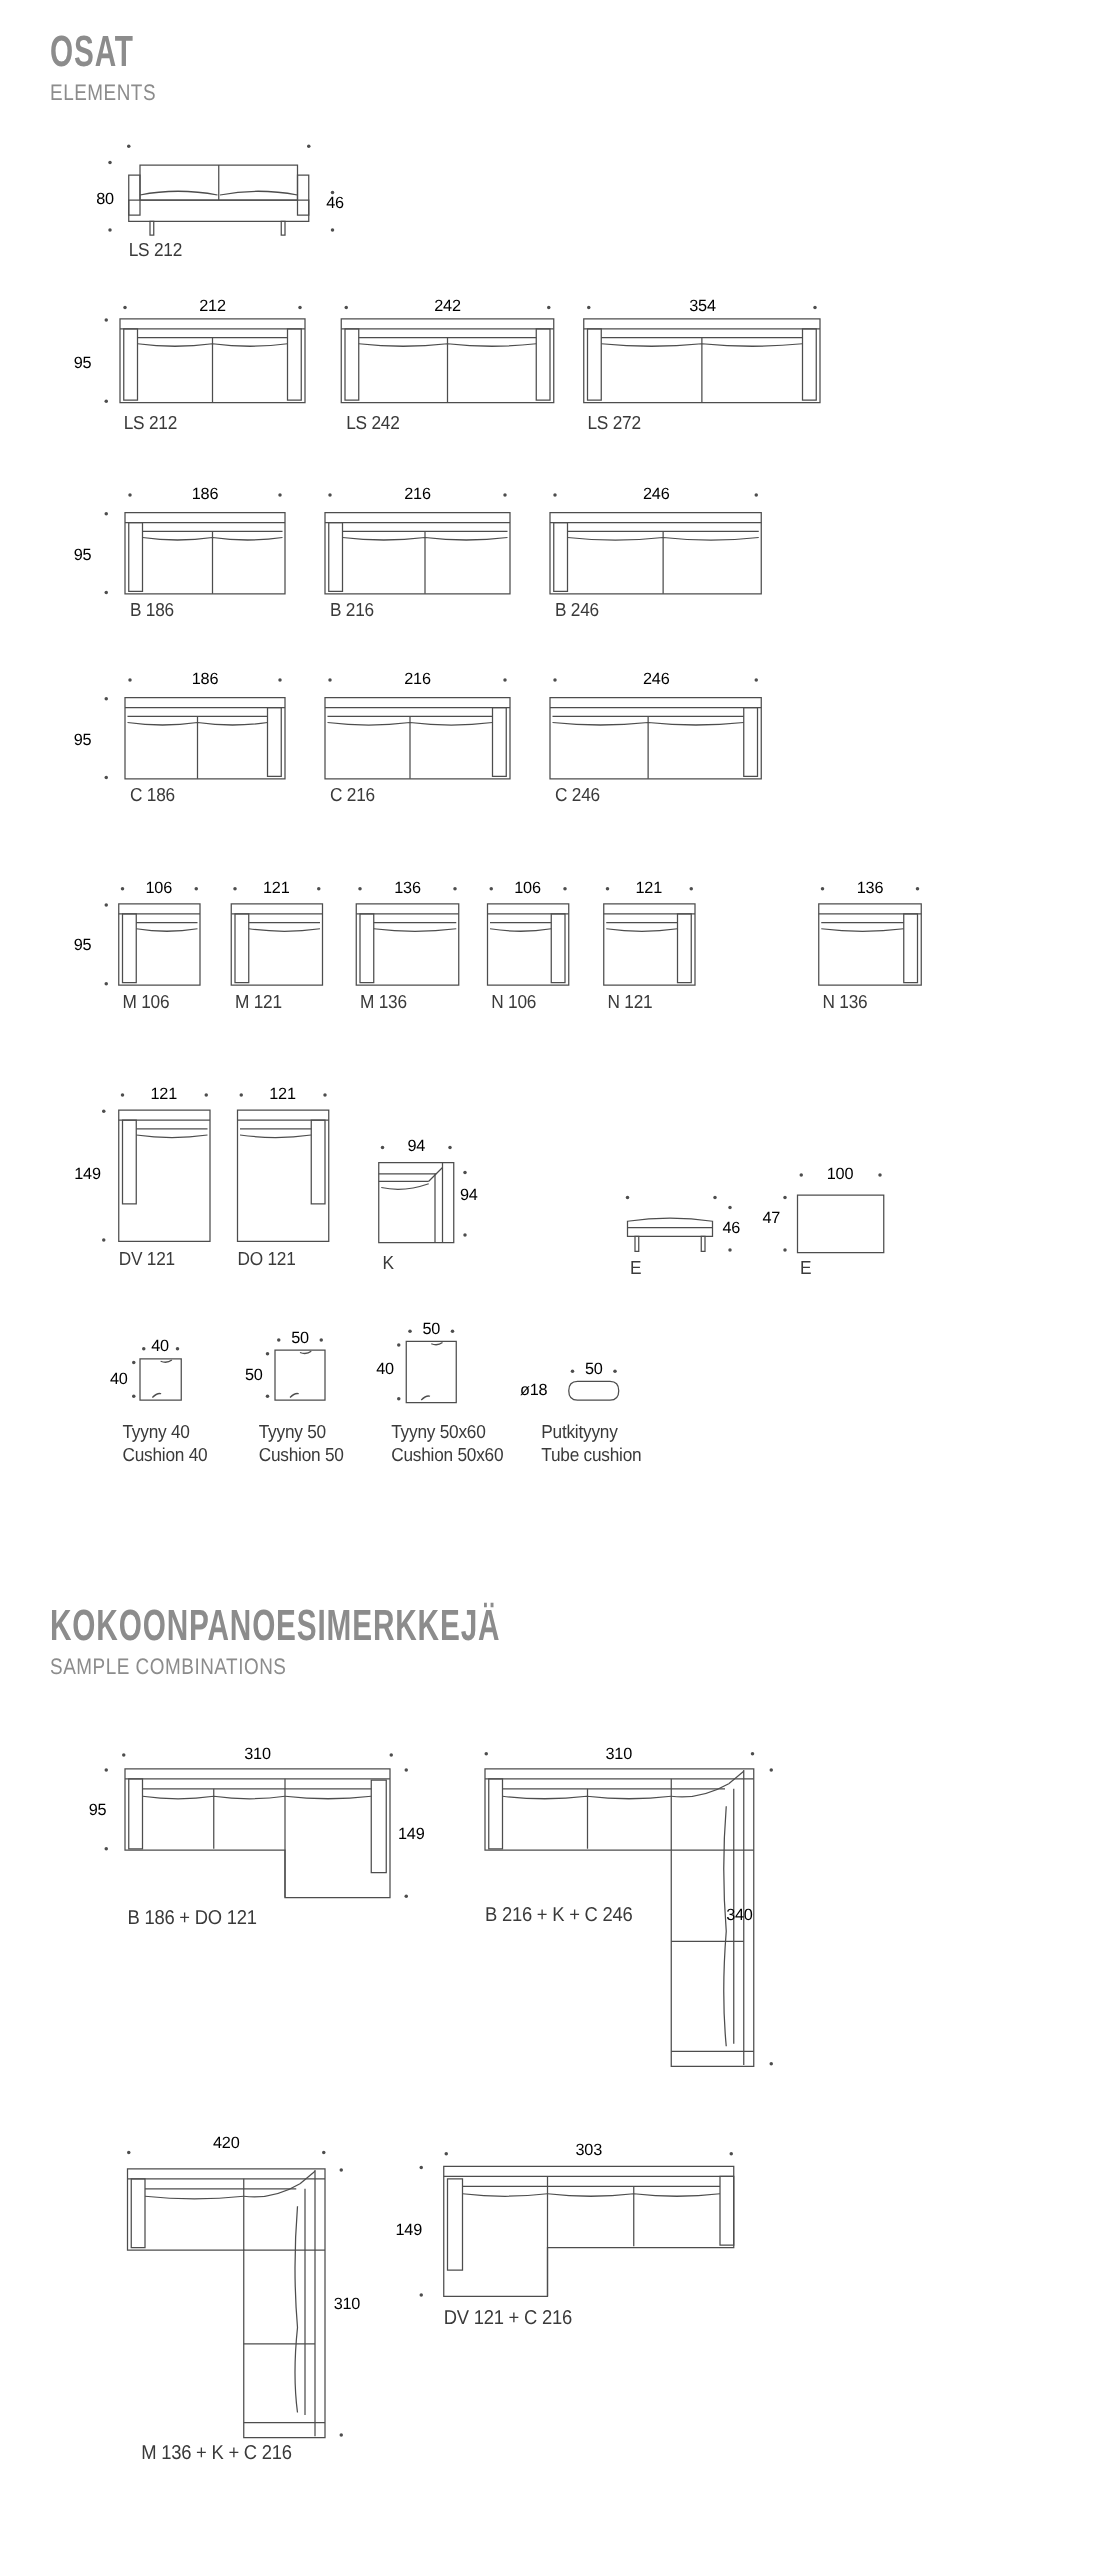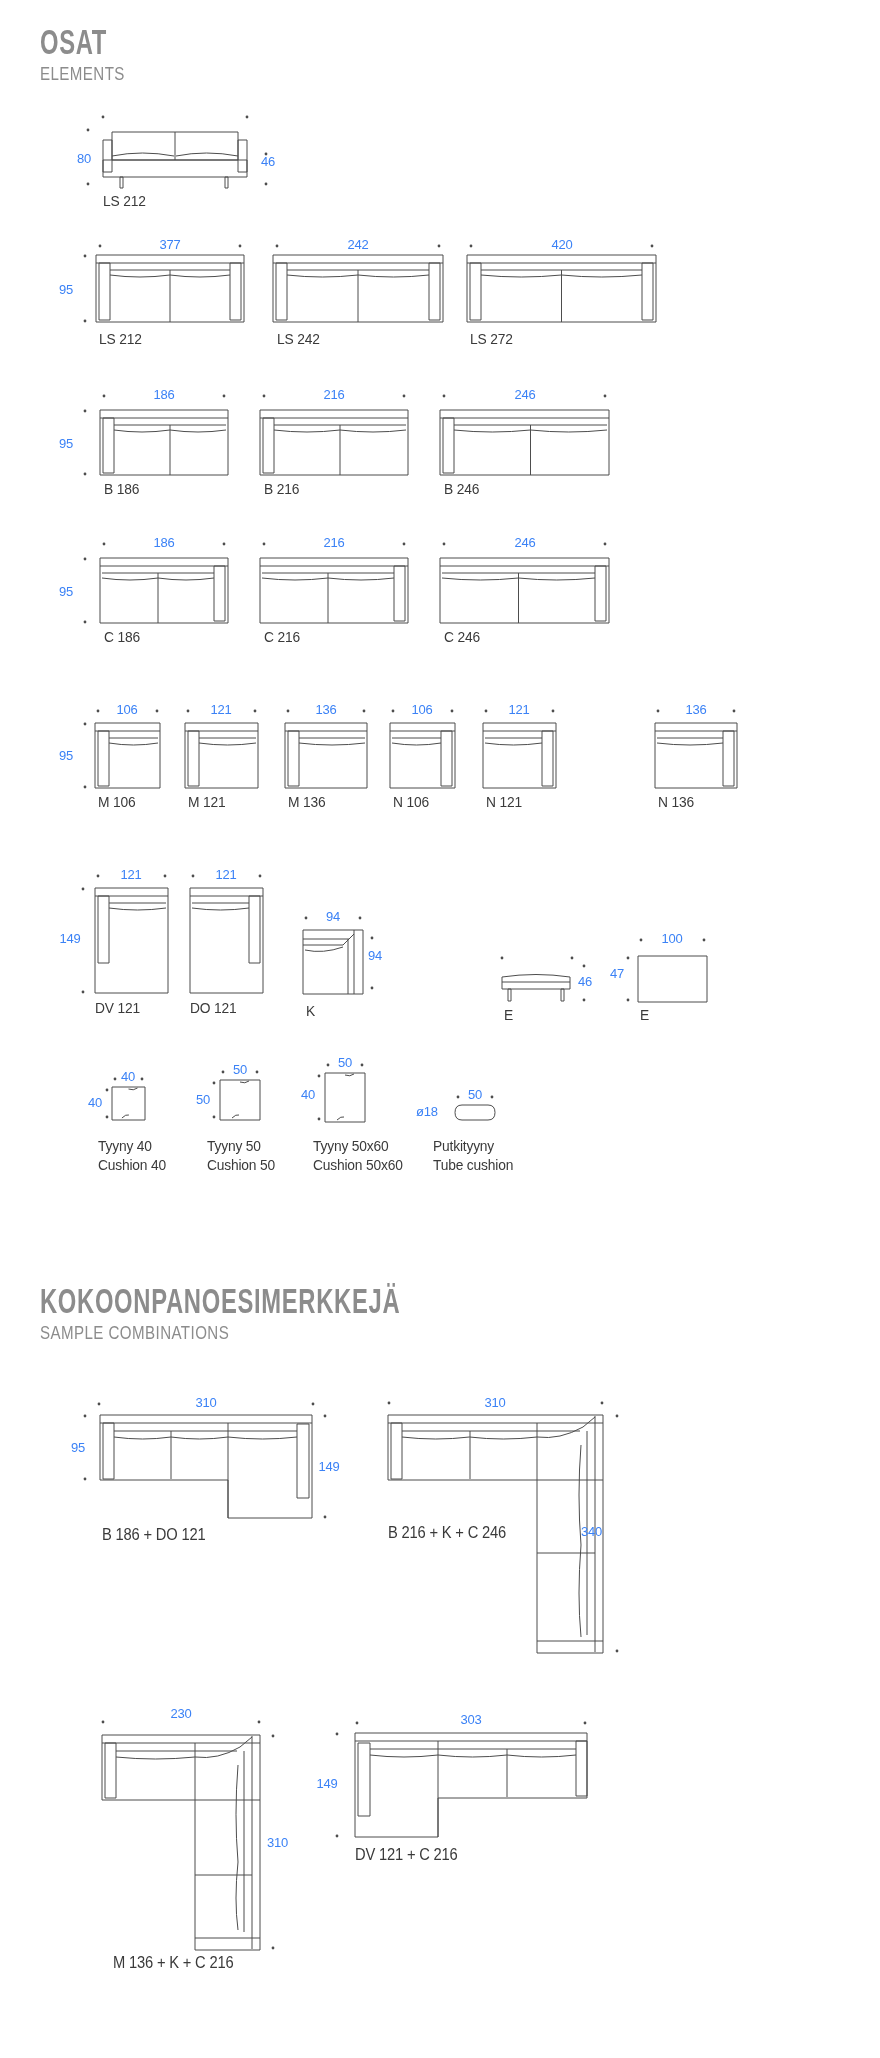--- a/index.html
+++ b/index.html
@@ -5,21 +5,21 @@
   html,body{margin:0;padding:0;background:#fff;}
   #page{position:relative;width:880px;height:2058px;background:#fff;overflow:hidden;
         font-family:"Liberation Sans",sans-serif;}
   #art{position:absolute;left:0;top:0;}
   #art path{fill:none;stroke:#4d4d4d;stroke-width:1;}
   #art circle.dot{fill:#4d4d4d;stroke:none;}
   .h1{position:absolute;font-size:35px;font-weight:bold;color:#8c8c8c;white-space:nowrap;
       transform:scaleX(.68);transform-origin:0 0;letter-spacing:1px;}
   .h2{position:absolute;font-size:18px;color:#8c8c8c;white-space:nowrap;
       transform:scaleX(.84);transform-origin:0 0;letter-spacing:.5px;}
-  .dim{position:absolute;font-size:13px;color:#3b82f6;white-space:nowrap;letter-spacing:-.2px;text-align:center;}
+  .dim{position:absolute;font-size:13px;color:#000000;white-space:nowrap;letter-spacing:-.2px;text-align:center;}
   .c{transform:translateX(-50%);}
   .lbl{position:absolute;font-size:15px;color:#3a3a3a;white-space:nowrap;
        transform:scaleX(.92);transform-origin:0 0;letter-spacing:-.2px;}
   .lblc{position:absolute;font-size:16px;color:#3a3a3a;white-space:nowrap;
        transform:scaleX(.92);transform-origin:0 0;letter-spacing:-.2px;}
 </style>
 </head>
 <body>
 
 <div id="page">
@@ -353,23 +353,23 @@
       </g>
     </svg>
 
   <span class="h1" style="left:40px;top:22px">OSAT</span>
   <span class="h2" style="left:40px;top:64px">ELEMENTS</span>
 
   <span class="dim c" style="left:84px;top:151px">80</span>
   <span class="dim c" style="left:268px;top:154px">46</span>
   <span class="lbl" style="left:103px;top:192px">LS 212</span>
 
-  <span class="dim c" style="left:170px;top:237px">377</span>
+  <span class="dim c" style="left:170px;top:237px">212</span>
   <span class="dim c" style="left:358px;top:237px">242</span>
-  <span class="dim c" style="left:562px;top:237px">420</span>
+  <span class="dim c" style="left:562px;top:237px">354</span>
   <span class="dim c" style="left:66px;top:282px">95</span>
   <span class="lbl" style="left:99px;top:330px">LS 212</span>
   <span class="lbl" style="left:277px;top:330px">LS 242</span>
   <span class="lbl" style="left:470px;top:330px">LS 272</span>
 
   <span class="dim c" style="left:164px;top:387px">186</span>
   <span class="dim c" style="left:334px;top:387px">216</span>
   <span class="dim c" style="left:525px;top:387px">246</span>
   <span class="dim c" style="left:66px;top:436px">95</span>
   <span class="lbl" style="left:104px;top:480px">B 186</span>
@@ -434,20 +434,20 @@
 
   <span class="dim c" style="left:206px;top:1395px">310</span>
   <span class="dim c" style="left:78px;top:1440px">95</span>
   <span class="dim c" style="left:329px;top:1459px">149</span>
   <span class="lblc" style="left:102px;top:1526px">B 186 + DO 121</span>
 
   <span class="dim c" style="left:495px;top:1395px">310</span>
   <span class="dim" style="left:581px;top:1524px">340</span>
   <span class="lblc" style="left:388px;top:1524px">B 216 + K + C 246</span>
 
-  <span class="dim c" style="left:181px;top:1706px">230</span>
+  <span class="dim c" style="left:181px;top:1706px">420</span>
   <span class="dim" style="left:267px;top:1835px">310</span>
   <span class="lblc" style="left:113px;top:1954px">M 136 + K + C 216</span>
 
   <span class="dim c" style="left:471px;top:1712px">303</span>
   <span class="dim c" style="left:327px;top:1776px">149</span>
   <span class="lblc" style="left:355px;top:1846px">DV 121 + C 216</span>
 </div>
 
 </body></html>

